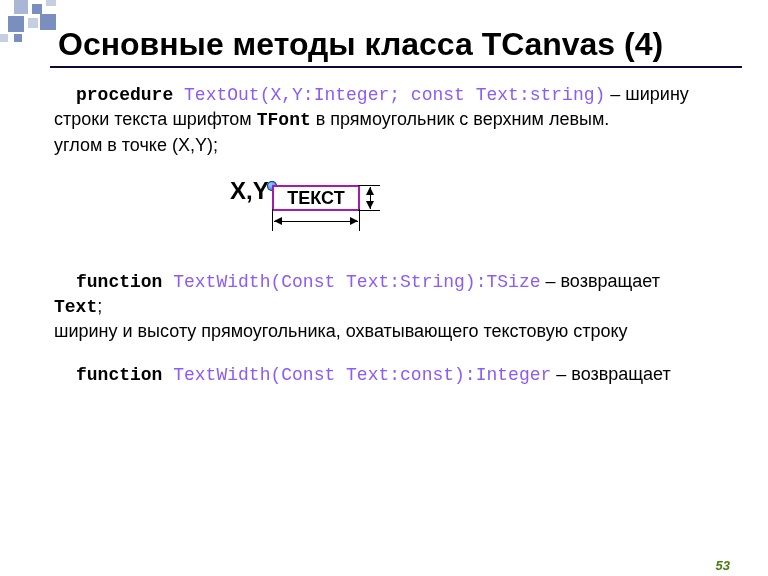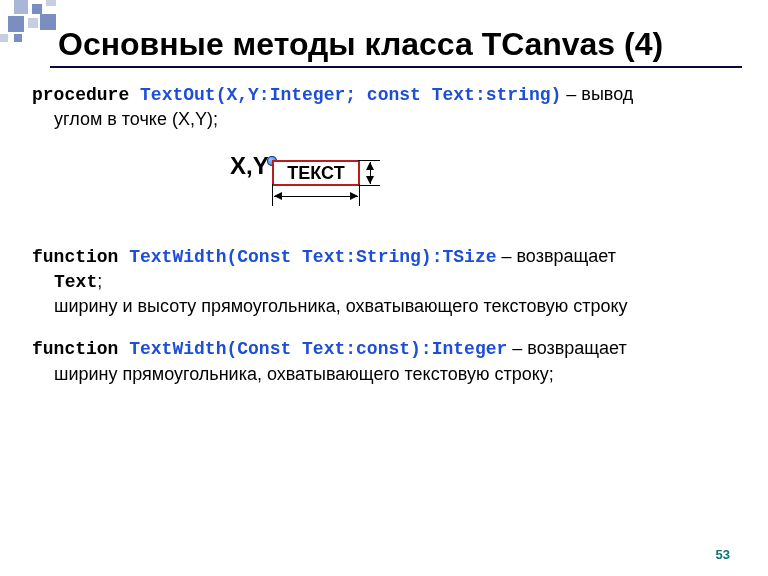--- a/index.html
+++ b/index.html
@@ -63,24 +63,25 @@
 
   .para {
     margin: 0 0 18px 0;
   }
   .indent {
     display: block;
     padding-left: 22px;
   }
   .no-indent {
     display: inline;
+    margin-left: 44px;
   }
 
   .kw { font-family: "Courier New", monospace; font-weight: bold; color: #000; }
-  .sig { font-family: "Courier New", monospace; font-weight: bold; color: #1d4ed8; }
+  .sig { font-family: "Courier New", monospace; font-weight: normal; color: #8b5cf6; }
   .mono { font-family: "Courier New", monospace; font-weight: bold; color: #000; }
   .txt { color: #000; }
 
   
   .diagram {
     position: relative;
     width: 240px;
     height: 70px;
     margin: 4px 0 24px 170px;
   }
@@ -100,21 +101,21 @@
     border-radius: 50%;
     background: radial-gradient(circle at 35% 35%, #9cc6ff, #1a5fd0);
     box-shadow: 0 0 0 1px #0b3a8a inset;
   }
   .rect {
     position: absolute;
     left: 70px;
     top: 10px;
     width: 88px;
     height: 26px;
-    border: 2px solid #b91c1c;
+    border: 2px solid #a21caf;
     box-sizing: border-box;
     text-align: center;
     line-height: 22px;
     font-weight: bold;
     font-size: 18px;
     color: #000;
     background: #fff;
   }
   
   .dim-w {
@@ -182,24 +183,25 @@
     width: 0; height: 0;
     border-left: 4px solid transparent;
     border-right: 4px solid transparent;
   }
   .dim-h .ah-t { top: 2px;    border-bottom: 8px solid #000; }
   .dim-h .ah-b { bottom: 2px; border-top: 8px solid #000; }
 
   .pagenum {
     position: absolute;
     right: 38px;
-    bottom: 14px;
+    bottom: 3px;
     font-size: 13px;
     font-weight: bold;
-    color: #0f766e;
+    color: #4d7c0f;
+    font-style: italic;
   }
 </style>
 </head>
 <body>
 
 <div class="deco">
   <div class="sq s1"></div>
     <div class="sq s2"></div>
     <div class="sq s3"></div>
   <div class="sq s4"></div>
@@ -208,21 +210,24 @@
   <div class="sq s7"></div>
     <div class="sq s8"></div>
 </div>
 
 <div class="title">Основные методы класса TCanvas (4)</div>
 <div class="underline"></div>
 
 <div class="content">
 
   <div class="para">
-    <span class="kw no-indent">procedure </span><span class="sig">TextOut(X,Y:Integer; const Text:string)</span><span class="txt"> – </span><span class="txt">вывод</span>
+    <span class="kw no-indent">procedure </span><span class="sig">TextOut(X,Y:Integer; const Text:string)</span><span class="txt"> – </span><span class="txt">ширину</span>
+    <span class="indent">
+      <span class="txt">строки текста шрифтом </span><span class="mono">TFont</span><span class="txt">  в прямоугольник с верхним левым.</span>
+    </span>
     <span class="indent">
       <span class="txt">углом в точке (X,Y);</span>
     </span>
   </div>
 
   <div class="diagram">
     <div class="xy-label">X,Y</div>
     <div class="pt"></div>
     <div class="rect">ТЕКСТ</div>
     <div class="dim-w">
@@ -246,20 +251,17 @@
     <span class="indent">
       <span class="mono">Text</span><span class="txt">;</span>
     </span>
     <span class="indent">
       <span class="txt">ширину и высоту прямоугольника, охватывающего текстовую строку</span>
     </span>
   </div>
 
   <div class="para">
     <span class="kw no-indent">function </span><span class="sig">TextWidth(Const Text:const):Integer</span><span class="txt"> – </span><span class="txt">возвращает</span>
-    <span class="indent">
-      <span class="txt">ширину прямоугольника, охватывающего текстовую строку;</span>
-    </span>
   </div>
 
 </div>
 
 <div class="pagenum">53</div>
 
 </body></html>

